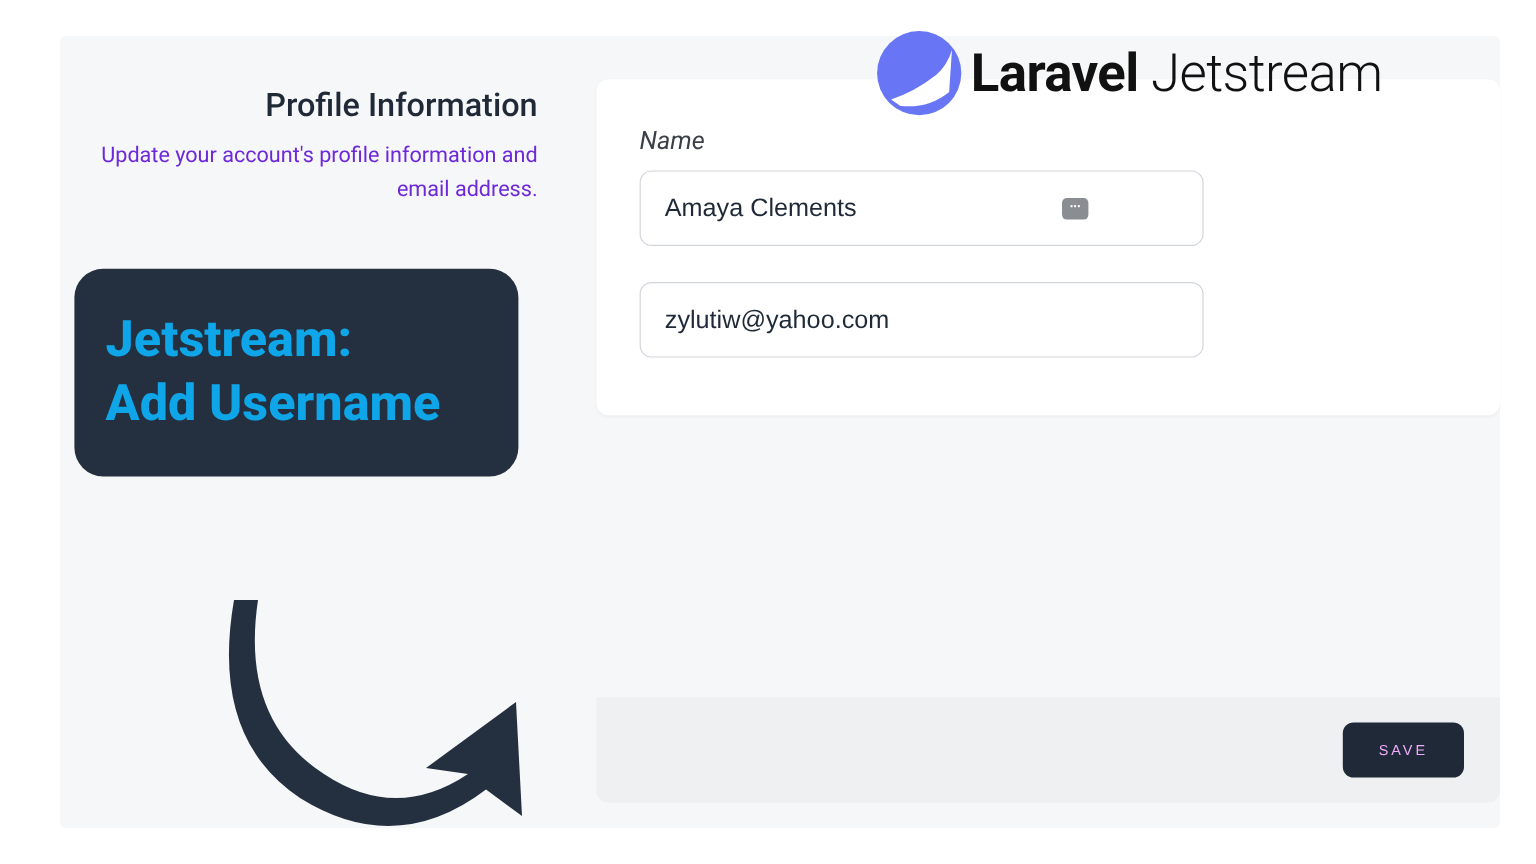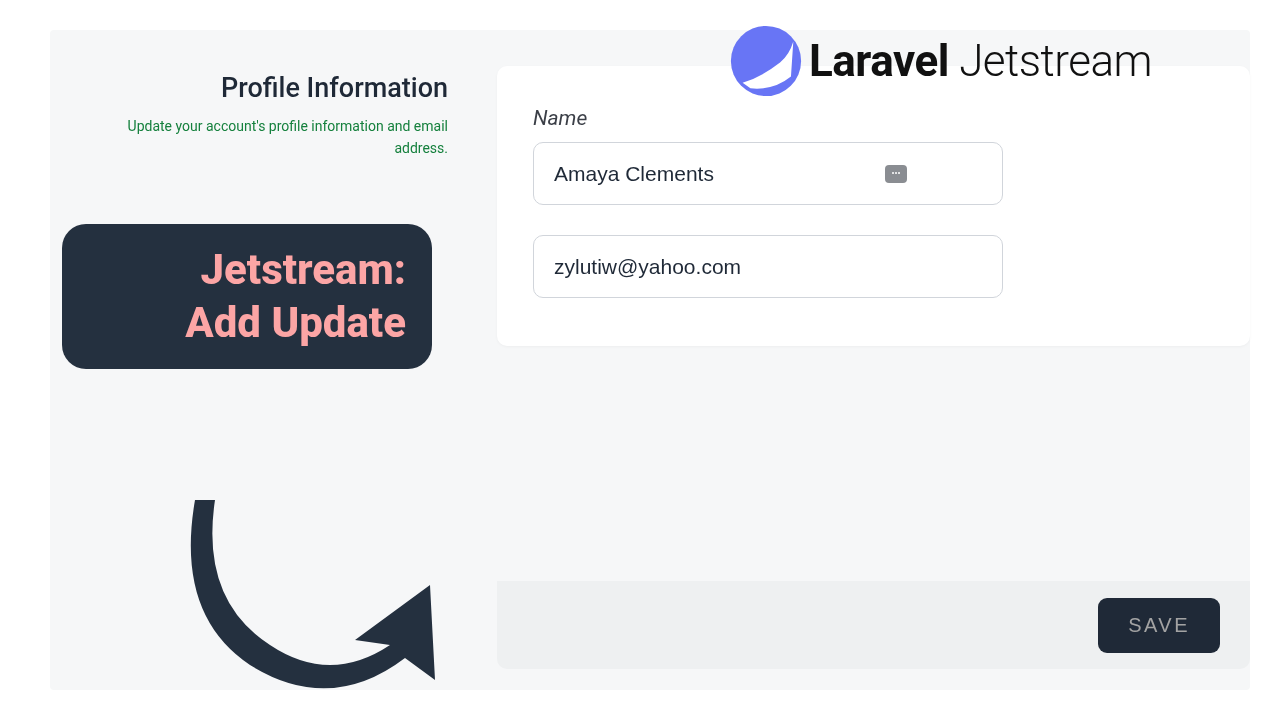--- a/index.html
+++ b/index.html
@@ -27,22 +27,22 @@
   width: 370px;
   text-align: right;
 }
 .section-title {
   font-size: 27px;
   font-weight: 500;
   color: #1f2937;
   margin-bottom: 12px;
 }
 .section-desc {
-  font-size: 14px;
-  color: #15803d;
+  font-size: 18px;
+  color: #6d28d9;
   line-height: 1.55;
 }
 .form-card {
   position: absolute;
   left: 497px;
   top: 66px;
   width: 753px;
   background: #fff;
   border-radius: 10px;
   padding: 40px 34px 48px 36px;
@@ -99,39 +99,39 @@
   background: #eef0f1;
   border-bottom-left-radius: 10px;
   border-bottom-right-radius: 10px;
   display: flex;
   justify-content: flex-end;
   align-items: center;
   padding-right: 30px;
 }
 .save-btn {
   background: #1f2937;
-  color: #a3a3a3;
+  color: #f0abfc;
   border: none;
   border-radius: 9px;
   padding: 16px 30px;
-  font-size: 20px;
+  font-size: 12px;
   letter-spacing: 2.5px;
   cursor: pointer;
   font-weight: 500;
 }
 .callout {
   position: absolute;
   left: 62px;
   top: 224px;
   width: 370px;
-  padding: 20px 26px;
+  padding: 34px 26px;
   background: #24303f;
   border-radius: 24px;
-  color: #fca5a5;
-  text-align: right;
+  color: #0ea5e9;
+  text-align: left;
   z-index: 5;
 }
 .callout-text {
   font-size: 42px;
   font-weight: 800;
   line-height: 1.25;
 }
 .arrow {
   position: absolute;
   left: 180px;
@@ -194,21 +194,21 @@
   </div>
 </div>
 
 <div class="action-bar">
   <button class="save-btn">SAVE</button>
 </div>
 
 <div class="callout">
   <div class="callout-text">
     <span>Jetstream:</span><br>
-    <span>Add Update</span><br>
+    <span>Add Username</span><br>
   </div>
 </div>
 
 <svg class="arrow" viewBox="0 0 260 220">
   <path d="M 35 10 
            Q 20 110 90 155
            Q 150 195 210 155
            L 175 150
            L 250 95
            L 255 190

